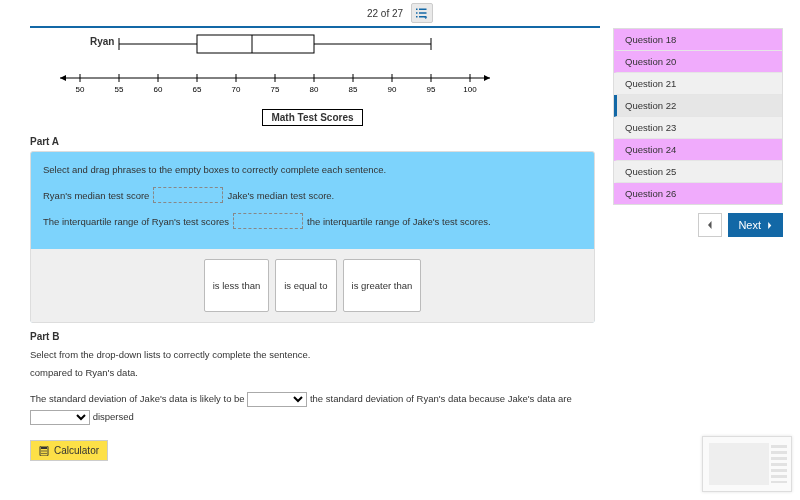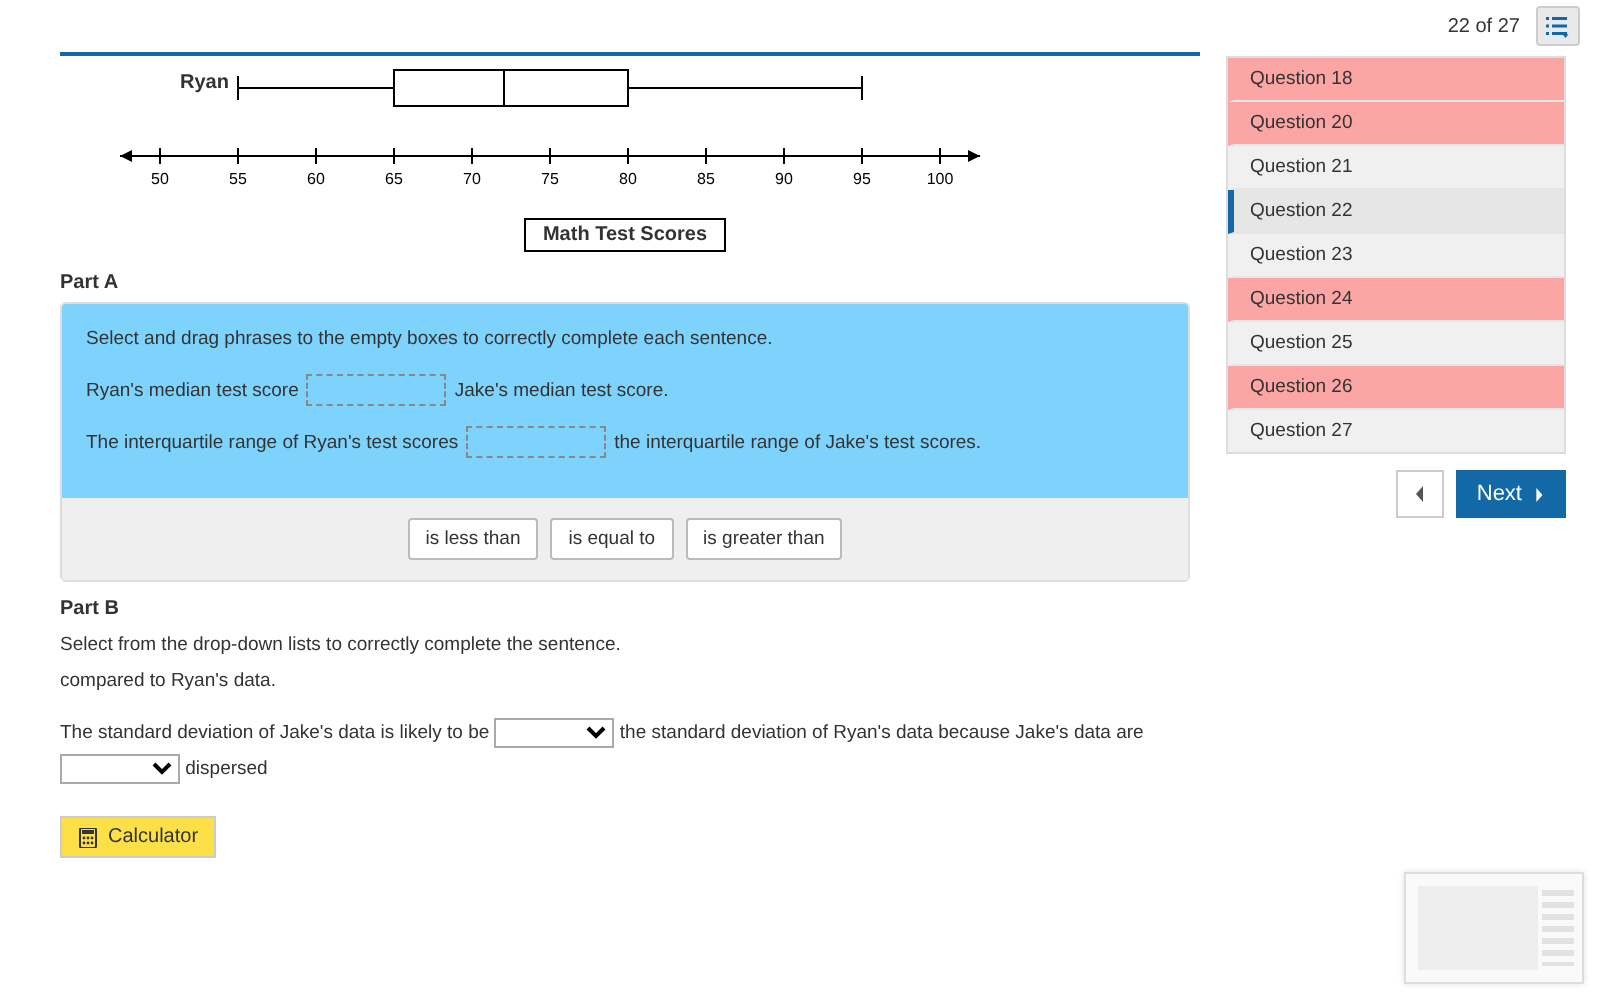--- a/index.html
+++ b/index.html
@@ -1,20 +1,20 @@
 <!DOCTYPE html>
 <html><head>
 <meta charset="utf-8">
 <style>
   * { box-sizing: border-box; }
   html, body { margin:0; padding:0; font-family: Arial, Helvetica, sans-serif; font-size:10px; color:#333; background:#fff; }
   .page { width:800px; height:500px; position:relative; overflow:hidden; }
 
   
-  .topbar { height:26px; display:flex; justify-content:flex-end; align-items:center; padding:0 10px; gap:8px; }
+  .topbar { height:26px; display:flex; justify-content:center; align-items:center; padding:0 10px; gap:8px; }
   .progress { font-size:10px; color:#333; }
   .menu-btn { width:22px; height:20px; background:#e9e9e9; border:1px solid #ccc; border-radius:2px; display:flex; align-items:center; justify-content:center; cursor:pointer; }
   .menu-btn svg { width:12px; height:12px; fill:#1368a6; }
 
   .blue-line { height:2px; background:#1368a6; margin:0 12px 0 30px; width:570px; }
 
   .main { display:flex; padding-left:30px; }
   .content { width:575px; padding-right:10px; }
   .sidebar { width:170px; margin-left:8px; }
 
@@ -24,31 +24,31 @@
   .ryan-label { position:absolute; left:60px; top:6px; font-weight:bold; font-size:10px; }
   .chart-title { display:block; margin:4px auto 10px; padding:2px 8px; border:1.5px solid #000; font-weight:bold; font-size:10px; width:fit-content; }
 
   .part-label { font-weight:bold; font-size:10px; margin:8px 0 4px 0; }
 
   .partA-box { border:1px solid #ddd; border-radius:3px; background:#7dd3fc; }
   .partA-top { padding:10px 12px; font-size:9.5px; line-height:1.6; }
   .sentence { margin:10px 0; display:flex; align-items:center; flex-wrap:wrap; gap:4px; }
   .drop { display:inline-block; min-width:70px; height:16px; border:1px dashed #888; vertical-align:middle; }
   .phrase-bar { background:#efefef; padding:10px; display:flex; justify-content:center; gap:6px; }
-  .phrase { background:#fff; border:1px solid #bbb; border-radius:2px; padding:4px 8px; font-size:9.5px; cursor:grab; }
+  .phrase { background:#fff; border:1px solid #bbb; border-radius:2px; padding:20px 8px; font-size:9.5px; cursor:grab; }
 
   .partB { font-size:9.5px; line-height:1.9; margin-top:4px; }
   .partB select { font-size:9px; height:15px; width:60px; border:1px solid #aaa; background:#fff; }
 
   .calc-btn { margin-top:14px; display:inline-flex; align-items:center; gap:5px; background:#fde047; border:1px solid #ccc; padding:4px 8px; font-size:10px; cursor:pointer; }
   .calc-btn svg { width:10px; height:10px; fill:#333; }
 
   
   .qlist { border:1px solid #ddd; }
-  .qitem { border-bottom:1px solid #e5e5e5; padding:5px 8px; font-size:9.5px; background:#fca5a5; cursor:pointer; border-left:3px solid transparent; }
+  .qitem { border-bottom:1px solid #e5e5e5; padding:5px 8px; font-size:9.5px; background:#f0abfc; cursor:pointer; border-left:3px solid transparent; }
   .qitem:last-child { border-bottom:none; }
   .qitem.alt { background:#f0f0f0; }
   .qitem.active { background:#e6e6e6; border-left:3px solid #1368a6; }
 
   .nav-row { display:flex; justify-content:flex-end; gap:6px; margin-top:8px; }
   .prev-btn { width:24px; height:24px; border:1px solid #ccc; background:#fff; display:flex; align-items:center; justify-content:center; cursor:pointer; }
   .prev-btn svg { width:8px; height:8px; fill:#555; }
   .next-btn { height:24px; background:#1368a6; color:#fff; border:none; padding:0 10px; font-size:11px; display:flex; align-items:center; gap:5px; cursor:pointer; }
   .next-btn svg { width:7px; height:7px; fill:#fff; }
 
@@ -181,21 +181,20 @@
     <div class="sidebar">
       <div class="qlist">
         <div class="qitem">Question 18</div>
         <div class="qitem">Question 20</div>
         <div class="qitem alt">Question 21</div>
         <div class="qitem active">Question 22</div>
         <div class="qitem alt">Question 23</div>
         <div class="qitem">Question 24</div>
         <div class="qitem alt">Question 25</div>
         <div class="qitem">Question 26</div>
-        <div class="qitem alt">Question 27</div>
       </div>
       <div class="nav-row">
         <button class="prev-btn">
           <svg viewBox="0 0 8 8">
               <polygon points="5.5,0 2,4 5.5,8"></polygon>
             </svg>
         </button>
         <button class="next-btn">
           <span>Next</span>
           <svg viewBox="0 0 8 8">

